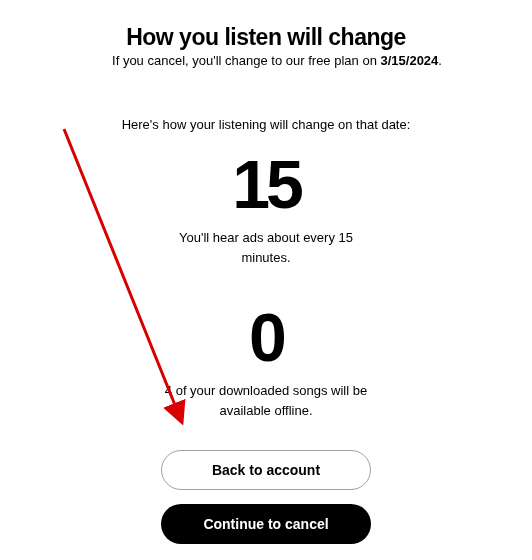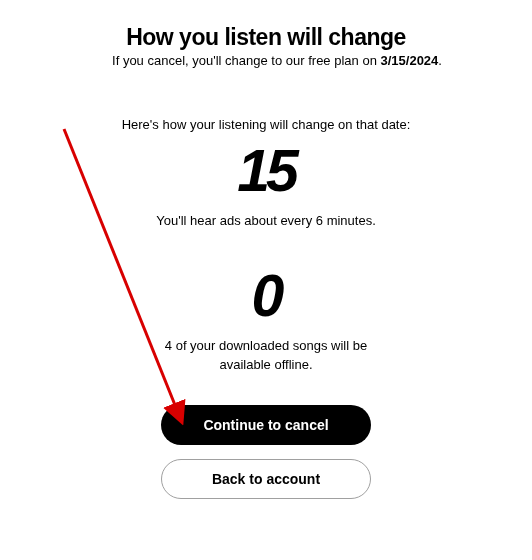--- a/index.html
+++ b/index.html
@@ -34,26 +34,25 @@
       margin-left: 22px;
     }
     .cancel-date {
       font-weight: 700;
     }
     .subtext-line2 {
       display: block;
       margin-top: 44px;
     }
     .big-number {
-      font-size: 59px;
+      font-size: 68px;
       font-weight: 900;
       line-height: 1;
       letter-spacing: -4px;
-      margin-top: 8px;
-      font-style: italic;
+      margin-top: 16px;
     }
     .stat-caption {
       font-size: 13px;
       line-height: 1.5;
       margin: 10px auto 0;
       max-width: 220px;
     }
     .stat2 {
       margin-top: 36px;
     }
@@ -98,31 +97,31 @@
 <div class="container">
   <h1 class="heading">How you listen will change</h1>
 
   <div class="subtext">
     <span class="subtext-line1">If you cancel, you'll change to our free plan on </span><span class="cancel-date">3/15/2024</span><span>.</span>
     <span class="subtext-line2">Here's how your listening will change on that date:</span>
   </div>
 
   <div>
     <div class="big-number">15</div>
-    <div class="stat-caption">You'll hear ads about every 6 minutes.</div>
+    <div class="stat-caption">You'll hear ads about every 15 minutes.</div>
   </div>
 
   <div class="stat2">
     <div class="big-number">0</div>
     <div class="stat-caption">4 of your downloaded songs will be available offline.</div>
   </div>
 
   <div class="buttons">
+    <button class="btn btn-secondary">Back to account</button>
     <button class="btn btn-primary">Continue to cancel</button>
-    <button class="btn btn-secondary">Back to account</button>
   </div>
 </div>
 
 <svg class="arrow-overlay" width="150" height="320">
   <defs>
     <marker id="arrowhead" markerWidth="8" markerHeight="8" refX="6" refY="4" orient="auto">
       <polygon points="0 0, 8 4, 0 8" fill="#d80000"></polygon>
     </marker>
   </defs>
   <line x1="8" y1="5" x2="125" y2="296" stroke-width="3" marker-end="url(#arrowhead)" stroke="#d80000"></line>

